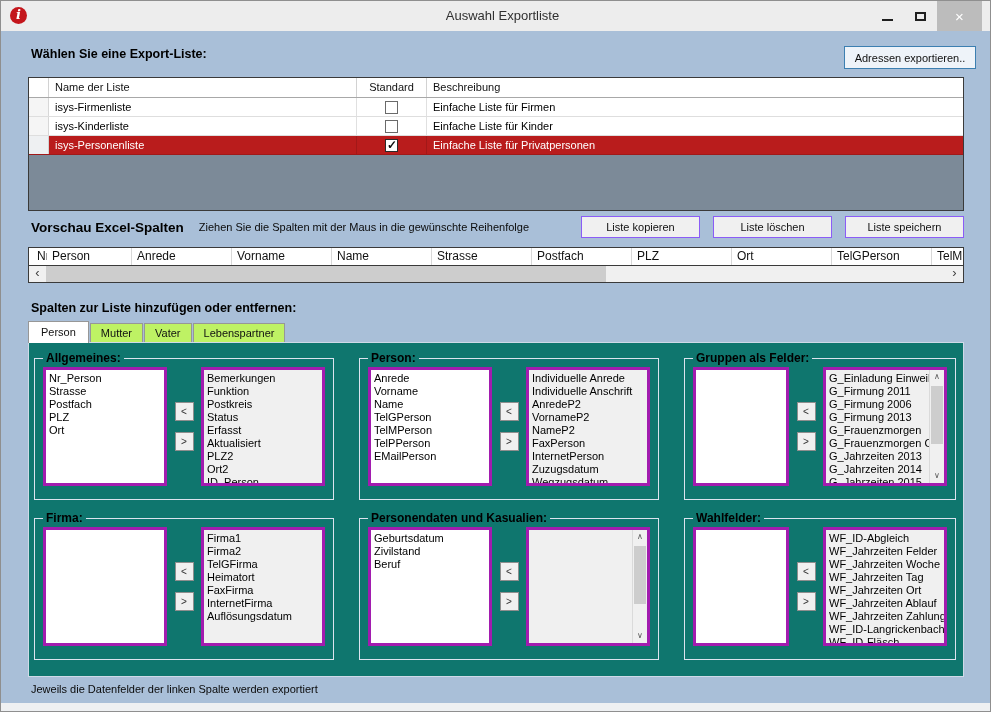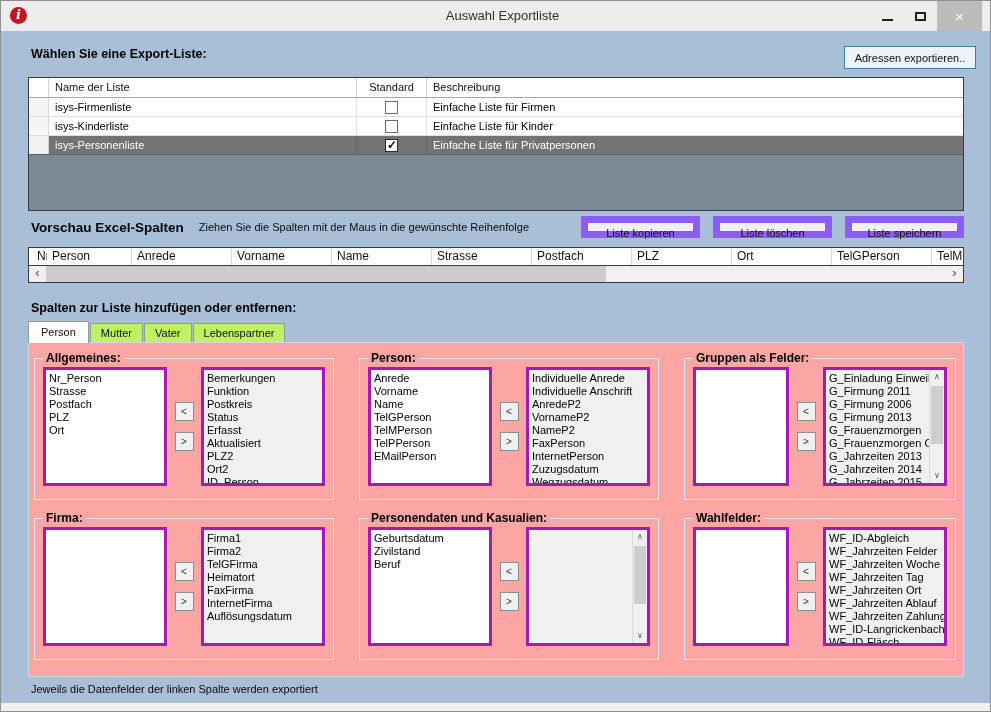--- a/index.html
+++ b/index.html
@@ -17,39 +17,39 @@
   .wtitle{ position:absolute; left:0; right:0; top:7px; text-align:center; font-size:13px; color:#303030;padding-left:14px; }
   .win-controls{ position:absolute; right:8px; top:0; height:30px; display:flex; }
   .wbtn{ width:33px; height:30px; display:flex; align-items:center; justify-content:center; cursor:default; }
   .glyph-min{ width:11px; border-top:2px solid #1f1f1f; margin-top:7px; }
   .glyph-max{ width:11px; height:9px; border:2px solid #1f1f1f; background:transparent; }
   .wbtn.close{ width:45px; background:#bcbcbc; color:#fff; font-size:15px; line-height:1; }
 
   
   .h1{ position:absolute; top:46px; left:30px; font-size:12.5px; font-weight:bold; color:#000; }
   .btn{ font-family:"Liberation Sans", sans-serif; font-size:11px; color:#111; background:#f0f0f0;
-        border:7px solid #8b5cf6; text-align:center; }
+        border:1px solid #8b5cf6; text-align:center; }
   .btn-export{ position:absolute; top:45px; left:843px; width:132px; height:23px;
                background:#eef3f9; border:1px solid #3c7fb1; }
 
   .grid1{ position:absolute; top:76px; left:27px; width:936px; height:134px;
           border:1px solid #3a3a3a; background:#fff; display:flex; flex-direction:column; }
   .grid-head{ height:20px; display:flex; background:#fff; border-bottom:1px solid #a8a8a8; flex:none; }
   .gh{ font-size:11px; line-height:19px; color:#111; border-right:1px solid #d2d2d2; overflow:hidden; white-space:nowrap; }
   .gh-sel{ width:20px; }
   .gh-name{ width:308px; padding-left:6px; }
   .gh-std{ width:70px; text-align:center; }
   .gh-desc{ flex:1; padding-left:6px; border-right:none; }
   .grid-row{ height:19px; display:flex; border-bottom:1px solid rgba(0,0,0,0.13); font-size:11px; flex:none; }
   .rc{ border-right:1px solid rgba(0,0,0,0.12); overflow:hidden; white-space:nowrap; }
   .rc-sel{ width:20px; background:#f5f5f5; }
   .rc-name{ width:308px; padding-left:6px; line-height:18px; }
   .rc-std{ width:70px; display:flex; align-items:center; justify-content:center; }
   .rc-desc{ flex:1; padding-left:6px; line-height:18px; border-right:none; }
-  .grid-row.selected{ background:#737373; color:#fff; }
+  .grid-row.selected{ background:#b91c1c; color:#fff; }
   .grid-row.selected .rc-sel{ background:#eef0f2; }
   .grid-fill{ flex:1; background:#7c8a98; }
   .checkbox{ width:13px; height:13px; background:#fff; border:1px solid #6a6a6a; position:relative; }
   .checkbox.checked{ border-color:#2b2b2b; }
   .checkbox.checked::after{ content:"\2713"; position:absolute; left:1px; top:-2px;
                             font-size:12px; font-weight:bold; color:#0d0d0d; }
 
   
   .pv-band{ position:absolute; top:214px; left:30px; width:933px; height:24px;
             display:flex; align-items:center; }
@@ -74,21 +74,21 @@
   .hs-left{ left:0; } .hs-right{ right:0; }
   .hs-thumb{ position:absolute; left:17px; top:0; width:560px; height:16px; background:#cdcdcd; }
 
   
   .h3{ position:absolute; top:300px; left:30px; font-size:12.5px; font-weight:bold; color:#000; }
   .tabs{ position:absolute; top:320px; left:27px; height:21px; display:flex; align-items:flex-end; z-index:2; }
   .tab{ height:19px; padding:0 10px; font-size:11px; line-height:18px; color:#111;
         background:#bef264; border:1px solid #979797; border-bottom:none; margin-right:1px; }
   .tab.active{ height:22px; margin-bottom:-1px; background:#fff; line-height:21px; padding:0 12px; }
   .tabpanel{ position:absolute; top:341px; left:27px; width:936px; height:335px;
-             border:1px solid #cfdae8; background:#fca5a5; }
+             border:1px solid #cfdae8; background:#0f766e; }
   .groups-grid{ position:absolute; top:8px; left:5px; display:grid;
                 grid-template-columns:300px 300px 272px; column-gap:25px; row-gap:11px; }
 
   fieldset.groupbox{ border:1px solid #dbe3ee; height:149px; padding:1px 8px 0 8px; }
   fieldset.groupbox legend{ font-size:12px; font-weight:bold; color:#000; padding:0 3px; margin-left:0; }
   .gb-row{ display:flex; height:119px; margin-top:1px; }
   .listbox{ border:3px solid #a21caf; overflow:hidden; font-size:11px; padding-top:2px; position:relative; }
   .lb-left{ flex:1; background:#fff; margin-right:0; }
   .btn-col{ width:34px; flex:none; display:flex; flex-direction:column; align-items:center;
             justify-content:center; gap:11px; }

